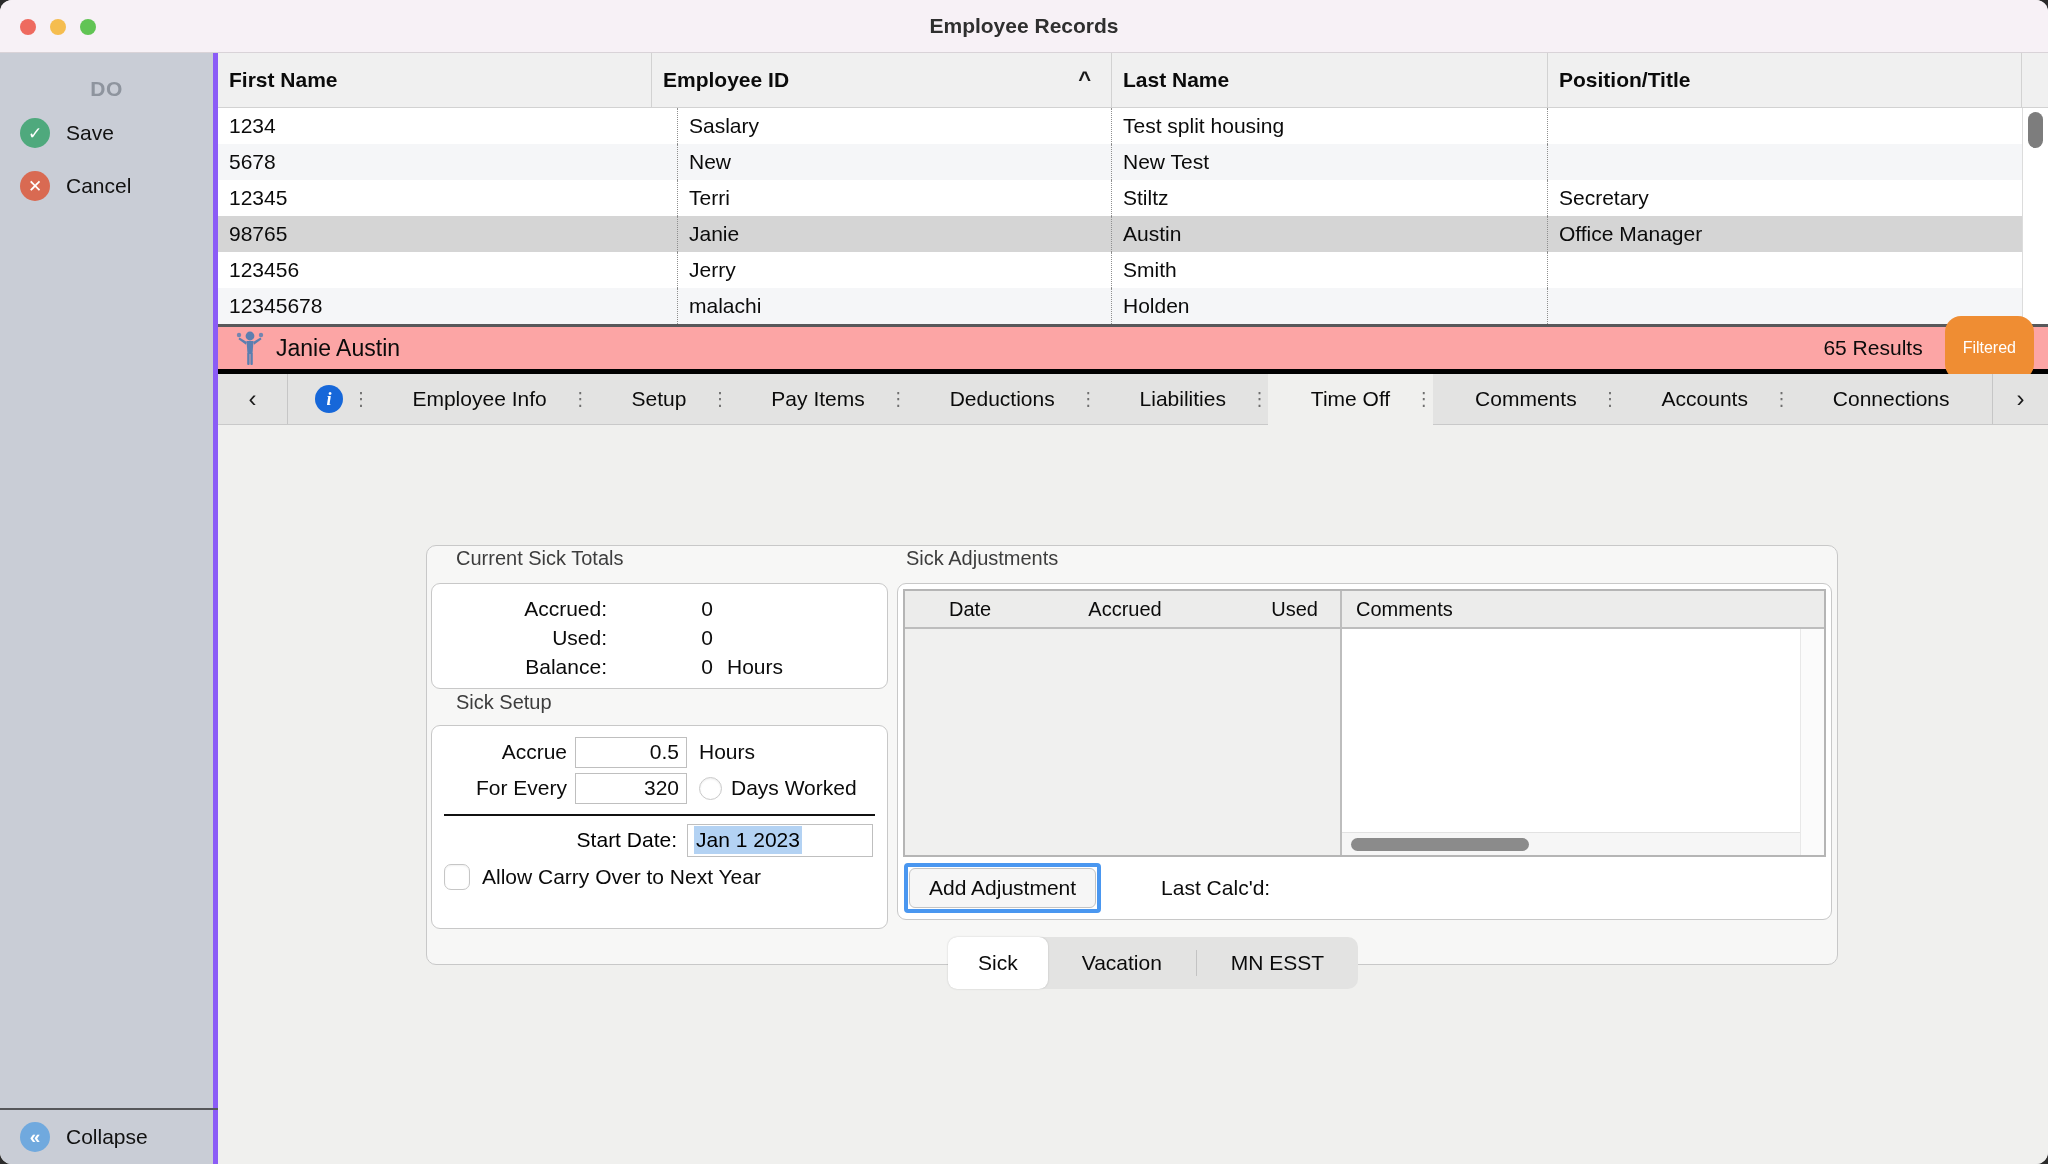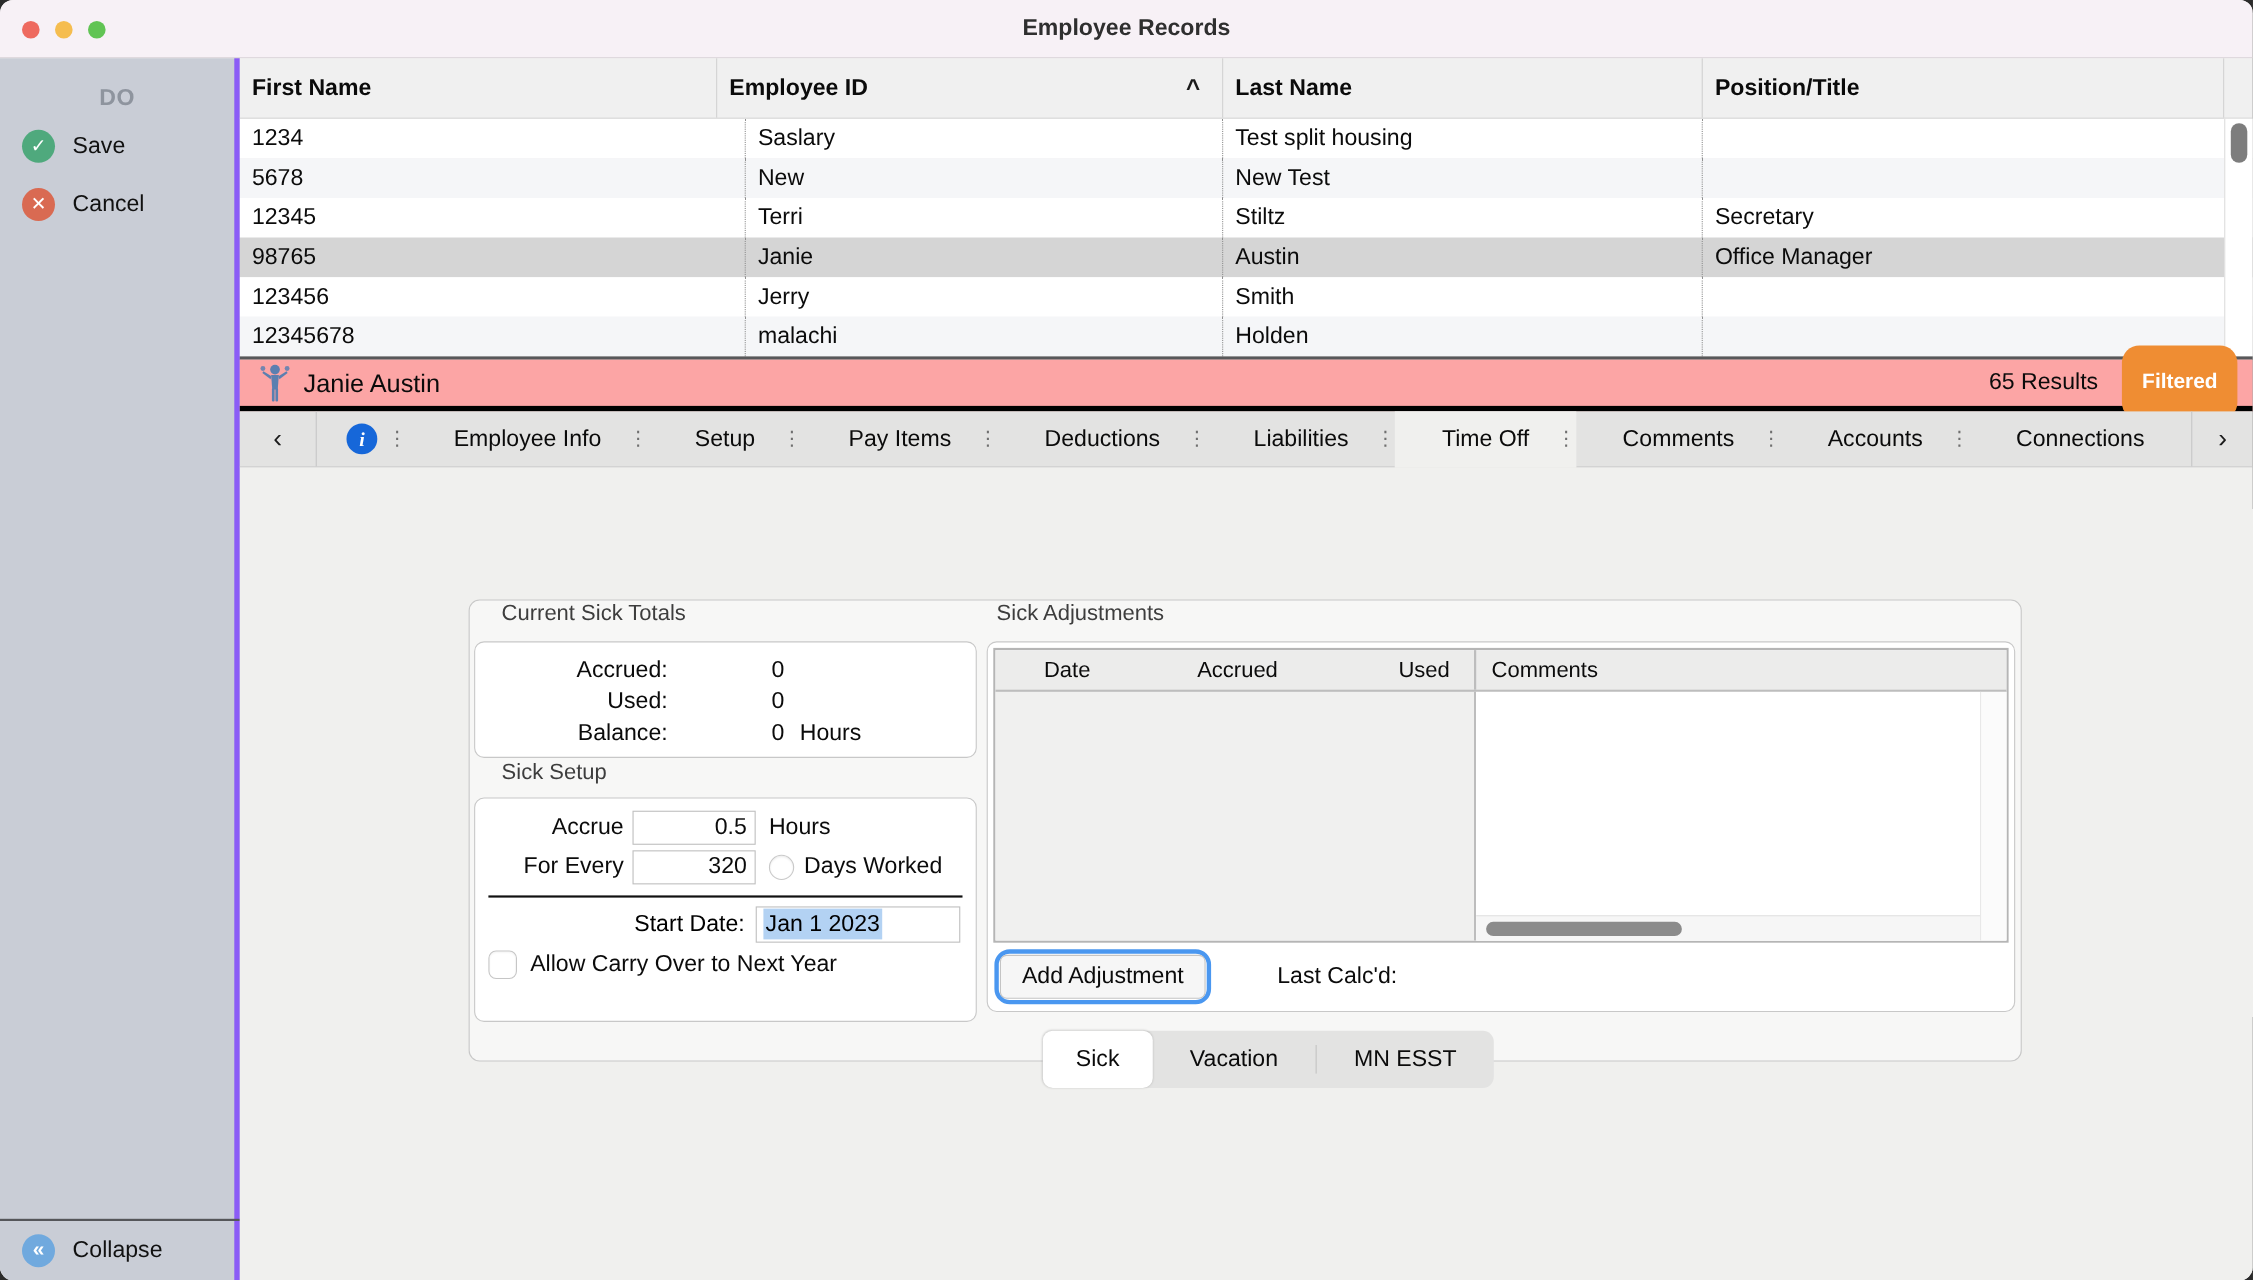--- a/index.html
+++ b/index.html
@@ -44,21 +44,21 @@
   .v-scroll-lane { position:absolute; right:0; top:55px; width:26px; height:216px; background:#ffffff; border-left:1px solid #dcdcdc; }
   .v-thumb { position:absolute; left:5px; top:4px; width:15px; height:36px; background:#7d7d7d; border-radius:8px; }
   .table-divider { position:absolute; left:218px; top:324px; width:1830px; height:3px; background:#58585a; }
 
   
   .record-bar { position:absolute; left:218px; top:327px; width:1830px; height:47px; background:#fca5a5; border-bottom:5px solid #000000; display:flex; align-items:center; }
   .person-icon { margin-left:18px; width:28px; height:36px; }
   .record-name { margin-left:12px; font-size:23px; color:#0b0b0b; }
   .record-right { margin-left:auto; display:flex; align-items:center; }
   .results-count { font-size:21px; color:#0b0b0b; }
-  .filter-pill { margin-left:22px; margin-right:14px; background:#ef8d33; color:#fff; font-size:19px; font-weight:bold; padding:23px 18px; border-radius:16px; }
+  .filter-pill { margin-left:22px; margin-right:14px; background:#ef8d33; color:#fff; font-size:16px; font-weight:normal; padding:23px 18px; border-radius:16px; }
 
   
   .tabbar { position:absolute; left:218px; top:374px; width:1830px; height:51px; background:#e3e3e2; display:flex; border-bottom:1px solid #cscsc; border-bottom:1px solid #c9c9c9; }
   .tab-chev { width:70px; display:flex; align-items:center; justify-content:center; font-size:24px; color:#1a1a1a; border-right:1px solid #c6c6c6; }
   .tab-chev.right { border-right:none; border-left:1px solid #c6c6c6; width:56px; }
   .tab-info { width:82px; display:flex; align-items:center; justify-content:center; position:relative; }
   .info-badge { width:28px; height:28px; border-radius:50%; background:#1667d9; color:#fff; display:flex; align-items:center; justify-content:center; font-size:18px; font-weight:bold; font-family:"Liberation Serif",serif; font-style:italic; }
   .tab { flex:1 1 auto; display:flex; align-items:center; justify-content:center; font-size:21px; color:#0b0b0b; position:relative; }
   .tab .dots, .tab-info .dots { position:absolute; right:0px; top:50%; transform:translateY(-50%); color:#6f6f6f; font-size:18px; letter-spacing:0; }
   .tab.selected { background:#f0f0ee; border-bottom:1px solid #f0f0ee; margin-bottom:-1px; }
@@ -104,21 +104,21 @@
   .ah-used { flex:1; text-align:right; padding-right:22px; }
   .adj-head-comments { flex:1; display:flex; align-items:center; padding-left:14px; }
   .adj-body { display:flex; height:226px; }
   .adj-body-left { width:437px; background:#f0f0ef; border-right:2px solid #bdbdbd; }
   .adj-body-right { flex:1; background:#fff; position:relative; display:flex; }
   .comments-area { flex:1; background:#fff; }
   .v-lane { width:24px; background:#fbfbfb; border-left:1px solid #e8e8e8; }
   .h-scroll { position:absolute; left:0; right:24px; bottom:0; height:23px; background:#f6f6f6; border-top:1px solid #e2e2e2; }
   .h-thumb { position:absolute; left:9px; top:5px; width:178px; height:13px; background:#8b8b8b; border-radius:7px; }
   .adj-footer { position:absolute; left:0px; bottom:0; height:62px; right:0; display:flex; align-items:center; }
-  .focus-ring { margin-left:6px; border:4px solid #4a97f0; border-radius:14px; padding:1px; }
+  .focus-ring { margin-left:6px; border:4px solid #4a97f0; border-radius:4px; padding:1px; }
   .btn { background:#f6f6f6; border:1px solid #c4c4c4; border-radius:6px; font-size:21px; color:#0b0b0b; padding:7px 19px; font-family:inherit; }
   .last-calcd { margin-left:60px; font-size:21px; color:#0b0b0b; }
 
   
   .segmented { position:absolute; left:730px; top:512px; height:52px; display:flex; align-items:center; background:#e3e3e2; border-radius:10px; padding:0; }
   .seg { height:52px; display:flex; align-items:center; justify-content:center; font-size:21px; color:#0b0b0b; padding:0 34px; }
   .seg.selected { background:#fff; border-radius:9px; box-shadow:0 0 2px rgba(0,0,0,.18); padding:0 30px; }
   .seg-div { width:1px; height:26px; background:#c3c3c3; }
 </style>
 </head>

